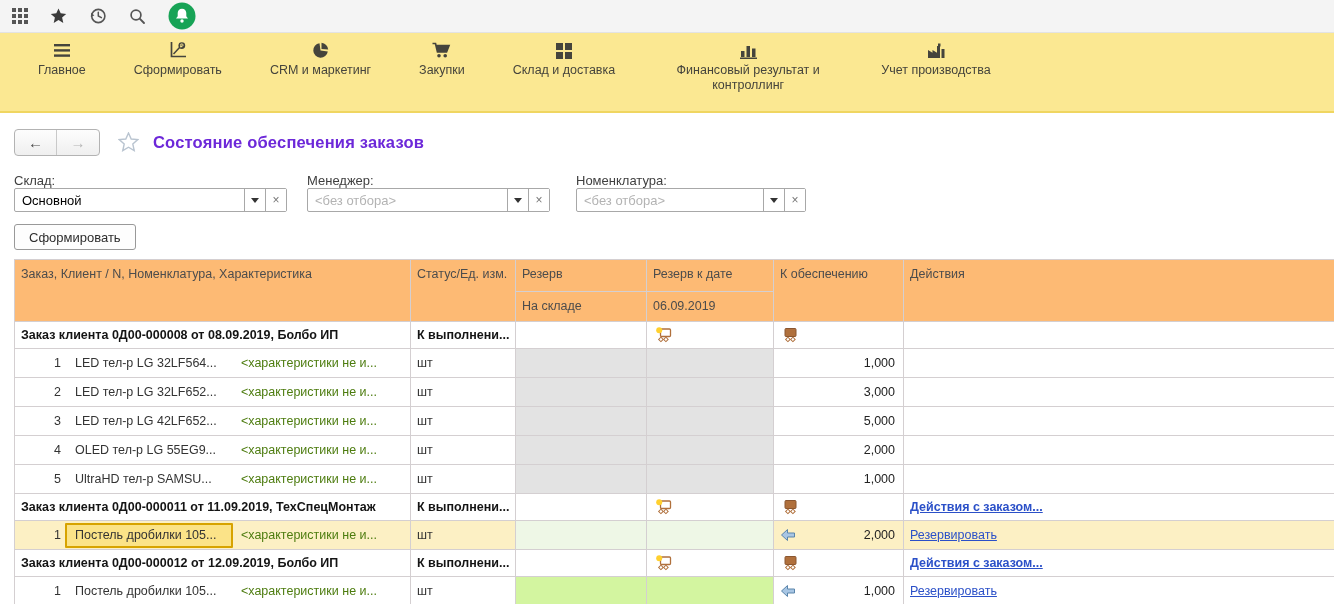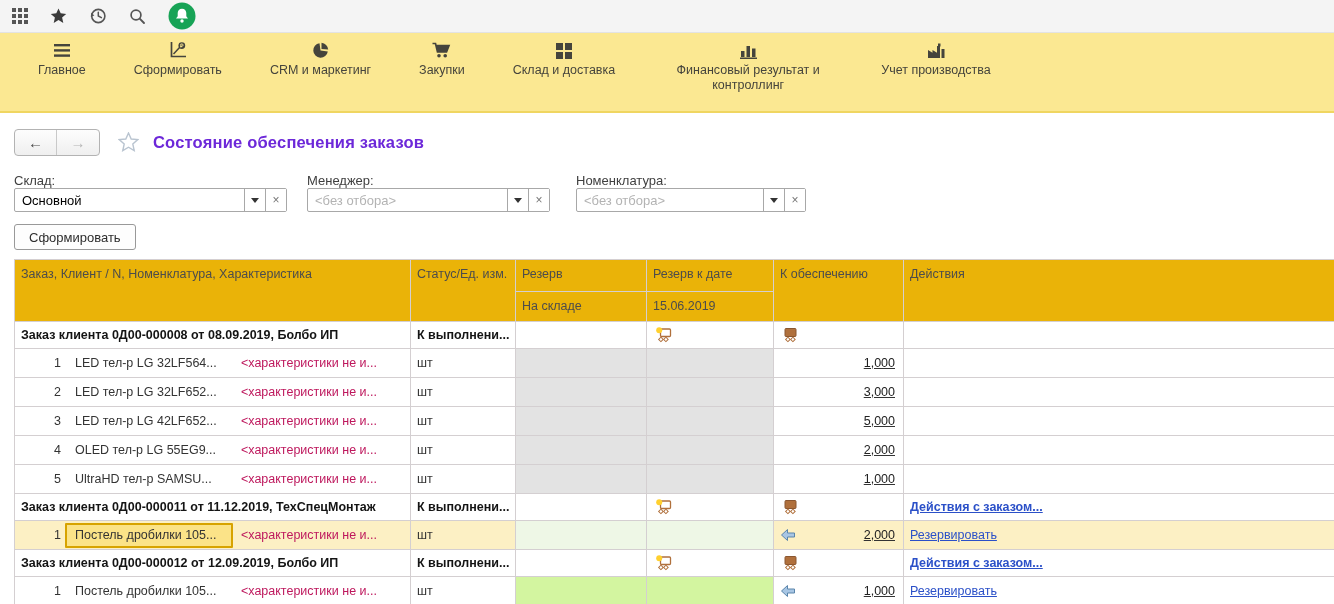--- a/index.html
+++ b/index.html
@@ -41,33 +41,33 @@
   .f-btn .tri { width:0; height:0; border-left:4px solid transparent; border-right:4px solid transparent; border-top:5px solid #333; }
 
   
   .toolbar { display:flex; margin:12px 0 0 14px; }
   .t-btn { height:26px; border:1px solid #999; border-radius:3px; background:#fdfdfd; font-size:13px; color:#2d2d2d; display:flex; align-items:center; padding:0 14px; margin-right:8px; cursor:pointer; font-family:"Liberation Sans",sans-serif; }
   .t-btn svg { margin-right:6px; }
 
   
   .grid { border-collapse:collapse; table-layout:fixed; width:1320px; margin:9px 0 0 14px; font-size:12.5px; color:#333; }
   .grid th, .grid td { border:1px solid #d4cfd1; padding:0 6px; overflow:hidden; white-space:nowrap; }
-  .grid thead th { background:#eab308; font-weight:normal; color:#4c4c4c; text-align:left; vertical-align:top; padding-top:7px; white-space:normal; line-height:15px; }
+  .grid thead th { background:#fdba74; font-weight:normal; color:#4c4c4c; text-align:left; vertical-align:top; padding-top:7px; white-space:normal; line-height:15px; }
   .grid thead tr.h1 th { height:32px; }
   .grid thead tr.h2 th { height:30px; }
   th.ctr { text-align:center; }
   .group-row td { height:27px; font-weight:bold; color:#141414; }
   .item-row td { height:29px; }
   .itemflex { display:flex; align-items:center; height:100%; }
   .idx { width:40px; text-align:right; flex:none; color:#333; }
   .iname { width:158px; margin-left:14px; flex:none; overflow:hidden; color:#333; }
-  .ichars { flex:1; margin-left:8px; color:#be185d; overflow:hidden; }
+  .ichars { flex:1; margin-left:8px; color:#4d7c0f; overflow:hidden; }
   .unit { padding-left:9px; }
   .g-status { padding-left:7px; }
-  .c-sup-flex { display:flex; align-items:center; height:100%;text-decoration:underline; }
+  .c-sup-flex { display:flex; align-items:center; height:100%; }
   .c-sup-flex .val { flex:1; text-align:right; padding-right:2px; color:#222; }
   .arr { flex:none; display:flex; }
   .ticon { display:inline-flex; vertical-align:middle; margin-left:2px; }
   .lnk { color:#2b50c8; text-decoration:underline; cursor:pointer; }
   .lnk.bold { font-weight:bold; }
   
   td.bg-gray { background:#e3e3e3; }
   td.bg-palegreen { background:#eef7e6; }
   td.bg-green { background:#d3f5a0; }
   
@@ -269,21 +269,21 @@
     <tr class="h1">
       <th rowspan="2">Заказ, Клиент / N, Номенклатура, Характеристика</th>
       <th rowspan="2">Статус/Ед. изм.</th>
       <th>Резерв</th>
       <th class="ctr">Резерв к дате</th>
       <th rowspan="2" class="ctr">К обеспечению</th>
       <th rowspan="2">Действия</th>
     </tr>
     <tr class="h2">
       <th>На складе</th>
-      <th>15.06.2019</th>
+      <th>06.09.2019</th>
     </tr>
   </thead>
   <tbody>
       <tr class="group-row">
         <td><span>Заказ клиента 0Д00-000008 от 08.09.2019, Болбо ИП</span></td>
         <td class="g-status">К выполнени...</td>
         <td></td>
         <td><span class="ticon">
             <svg width="18" height="16" viewBox="0 0 18 16">
               <rect x="5.5" y="2" width="10" height="7.5" rx="1" fill="#fff" stroke="#b0703c" stroke-width="1.3"></rect>
@@ -385,21 +385,21 @@
         <td class="bg-gray"></td>
         <td class="bg-gray"></td>
         <td>
           <div class="c-sup-flex">
             <span class="val">1,000</span>
           </div>
         </td>
         <td></td>
       </tr>
       <tr class="group-row">
-        <td><span>Заказ клиента 0Д00-000011 от 11.12.2019, ТехСпецМонтаж</span></td>
+        <td><span>Заказ клиента 0Д00-000011 от 11.09.2019, ТехСпецМонтаж</span></td>
         <td class="g-status">К выполнени...</td>
         <td></td>
         <td><span class="ticon">
             <svg width="18" height="16" viewBox="0 0 18 16">
               <rect x="5.5" y="2" width="10" height="7.5" rx="1" fill="#fff" stroke="#b0703c" stroke-width="1.3"></rect>
               <circle cx="4.2" cy="3.2" r="3" fill="#ffd02e"></circle>
               <rect x="4.3" y="10.8" width="3.2" height="3.2" transform="rotate(45 5.9 12.4)" fill="none" stroke="#b0703c"></rect>
               <rect x="9.3" y="10.8" width="3.2" height="3.2" transform="rotate(45 10.9 12.4)" fill="none" stroke="#b0703c"></rect>
             </svg>
           </span></td>

